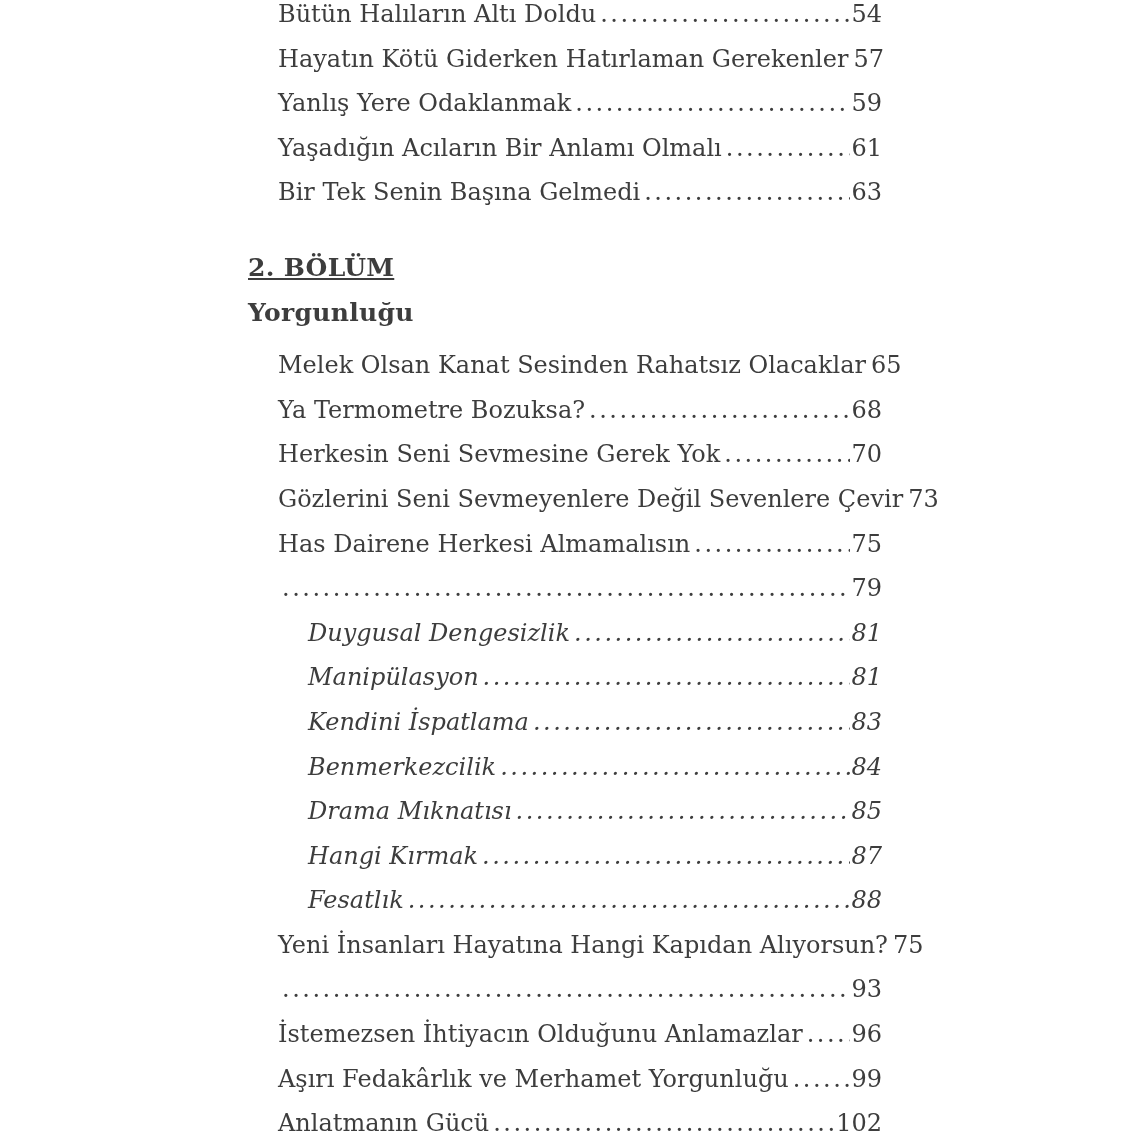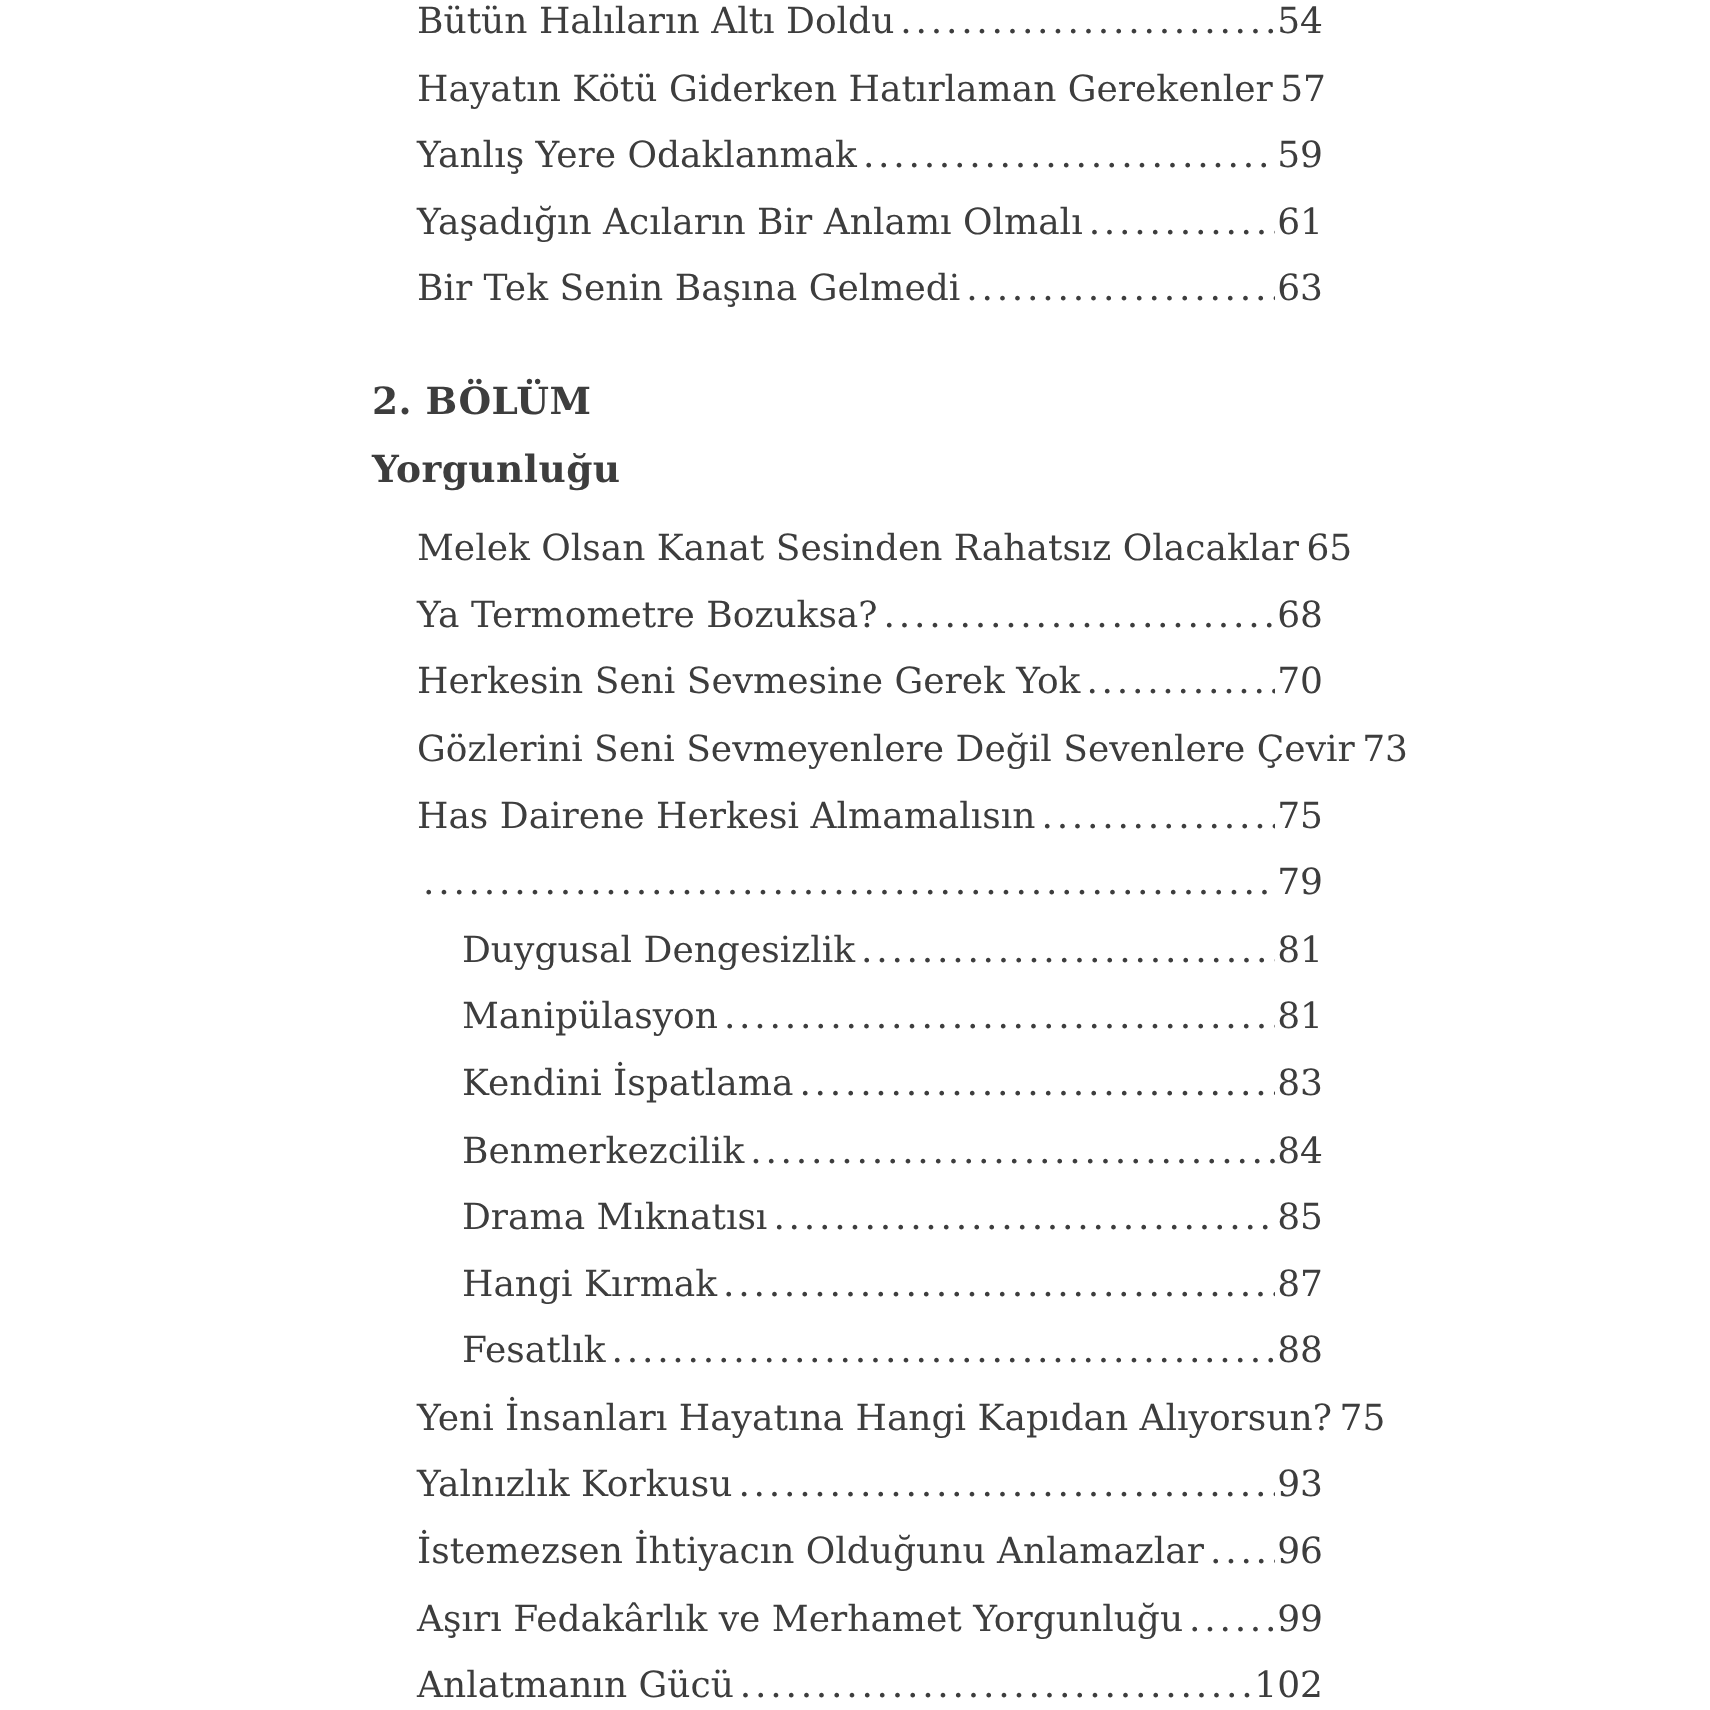--- a/index.html
+++ b/index.html
@@ -23,29 +23,29 @@
   }
   .row {
     display: flex;
     align-items: baseline;
     height: 44.6px;
     line-height: 44.6px;
     font-size: 24px;
     white-space: nowrap;
   }
   .row.level1 { padding-left: 30px; }
-  .row.level2 { padding-left: 60px; }
+  .row.level2 { padding-left: 60px; font-style: italic; }
   .heading {
     font-weight: bold;
     font-size: 25px;
     height: 44.6px;
     line-height: 44.6px;
     letter-spacing: 0.3px;
   }
-  .heading.chapter-number { margin-top: 31px; }
+  .heading.chapter-number { margin-top: 31px; text-decoration: underline; }
   .row.first-of-section { margin-top: 8px; }
   .title {
     flex: 0 0 auto;
     white-space: nowrap;
   }
   .dots {
     flex: 1 1 auto;
     overflow: hidden;
     min-width: 0;
     margin: 0 1px 0 4px;
@@ -156,21 +156,20 @@
     <span class="title">Fesatlık</span>
     <span class="dots"></span>
     <span class="pagenum">88</span>
   </div>
   <div class="row level1">
     <span class="title">Yeni İnsanları Hayatına Hangi Kapıdan Alıyorsun?</span>
     <span class="dots"></span>
     <span class="pagenum">75</span>
   </div>
   <div class="row level1">
-    <span class="title">Yalnızlık Korkusu</span>
     <span class="dots"></span>
     <span class="pagenum">93</span>
   </div>
   <div class="row level1">
     <span class="title">İstemezsen İhtiyacın Olduğunu Anlamazlar</span>
     <span class="dots"></span>
     <span class="pagenum">96</span>
   </div>
   <div class="row level1">
     <span class="title">Aşırı Fedakârlık ve Merhamet Yorgunluğu</span>

